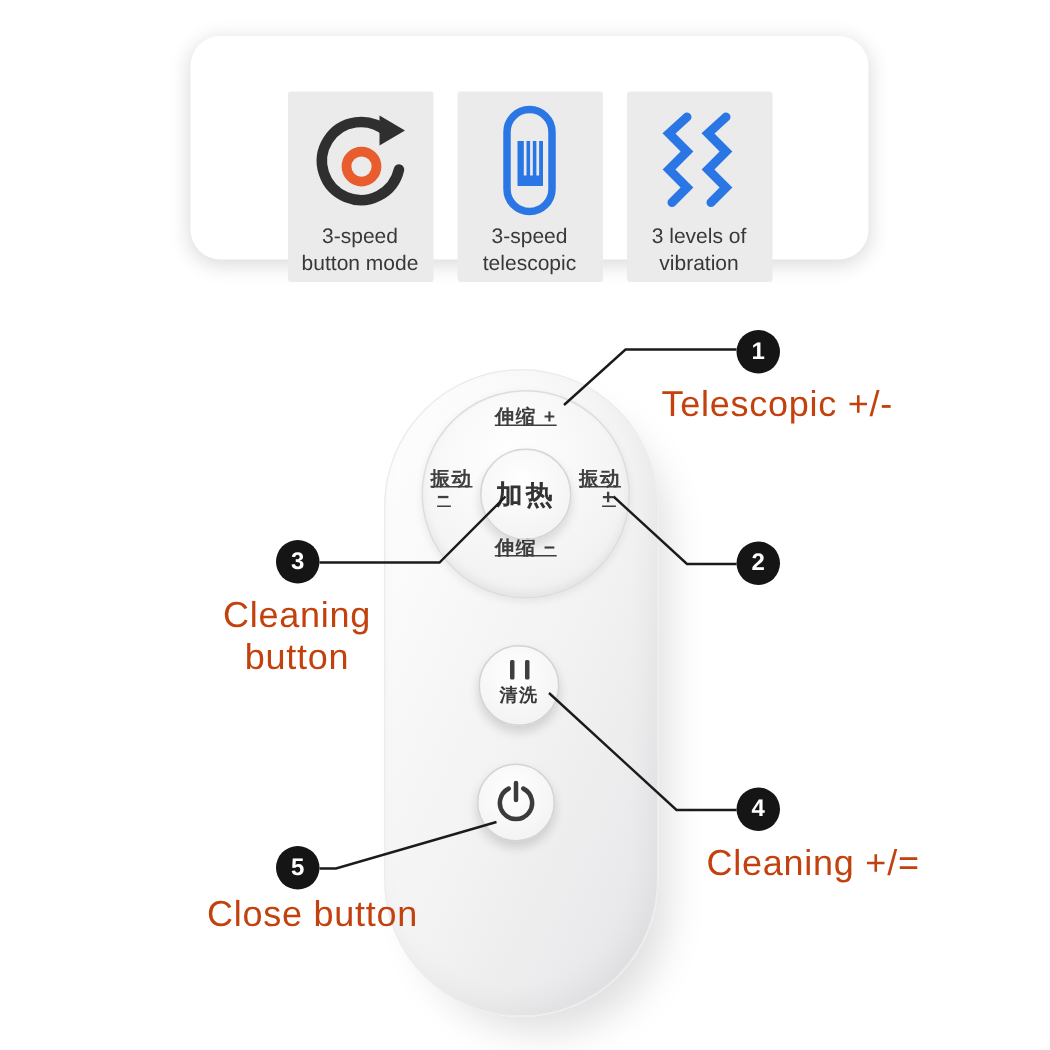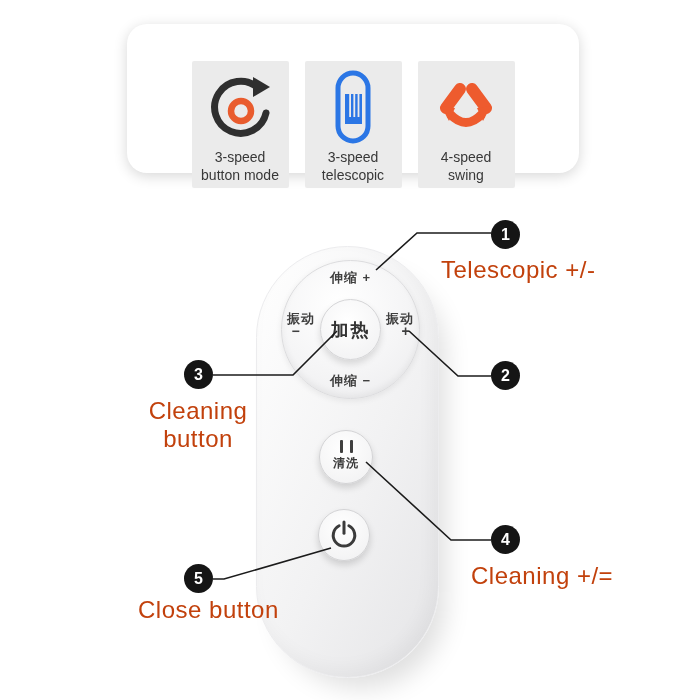--- a/index.html
+++ b/index.html
@@ -17,23 +17,23 @@
   .card .cap{font-size:14px;line-height:18px;color:#383838;text-align:center;margin-top:3px;}
 
   
   .remote{position:absolute;left:256px;top:246px;width:181px;height:430px;border-radius:92px;
           background:linear-gradient(115deg,#fdfdfd 8%,#f2f2f3 55%,#e6e6e8 95%);
           border:1px solid #ececee;
           box-shadow:14px 18px 26px -8px rgba(0,0,0,0.13), inset -6px -8px 18px rgba(0,0,0,0.04);}
   .dial{position:absolute;left:24px;top:13px;width:137px;height:137px;border-radius:50%;
         background:radial-gradient(circle at 42% 32%,#ffffff 0%,#f5f5f6 55%,#ebebed 100%);
         border:1px solid #dcdcde;box-shadow:0 2px 6px rgba(0,0,0,0.07), inset 0 -3px 6px rgba(0,0,0,0.05);}
-  .dial-label{position:absolute;font-size:13px;font-weight:600;color:#3f3f3f;letter-spacing:1px;}
+  .dial-label{position:absolute;font-size:13px;font-weight:600;color:#3f3f3f;letter-spacing:1px;text-decoration:underline;}
   .dial-top{top:8px;left:0;width:100%;text-align:center;}
-  .dial-bottom{bottom:8px;left:0;width:100%;text-align:center;}
+  .dial-bottom{bottom:24px;left:0;width:100%;text-align:center;}
   .dial-side{top:51px;width:36px;text-align:center;line-height:14px;}
   .dial-left{left:1px;}
   .dial-right{right:1px;}
   .dial-sign{display:block;font-size:14px;font-weight:700;line-height:10px;}
   .dial-left .dial-sign{transform:translateX(-5px);}
   .dial-right .dial-sign{transform:translateX(6px);}
   .heat-btn{position:absolute;left:38px;top:38px;width:59px;height:59px;border-radius:50%;
         background:radial-gradient(circle at 45% 35%,#ffffff 0%,#f3f3f4 80%);
         border:1px solid #d5d5d7;box-shadow:0 4px 7px rgba(0,0,0,0.13);
         display:flex;align-items:center;justify-content:center;
@@ -85,36 +85,33 @@
           <rect x="32.4" y="24" width="1.8" height="23" fill="#ebebeb"></rect>
           <rect x="36.6" y="24" width="1.8" height="23" fill="#ebebeb"></rect>
         </svg>
       </div>
       <div class="cap">
         <div>3-speed</div>
         <div>telescopic</div>
       </div>
     </div>
 
-
     <div class="card">
       <div class="icon-box">
-        <svg width="64" height="64" viewBox="0 0 64 64">
-          <line x1="12" y1="33" x2="26" y2="14" stroke="#ee5b2e" stroke-width="12" stroke-linecap="round"></line>
-          <line x1="38" y1="14" x2="52" y2="33" stroke="#ee5b2e" stroke-width="12" stroke-linecap="round"></line>
-          <path d="M16 39 Q32 56 48 39" fill="none" stroke="#ee5b2e" stroke-width="9"></path>
-          <polygon points="7,31 21,33 15,46" fill="#ee5b2e"></polygon>
-          <polygon points="57,31 43,33 49,46" fill="#ee5b2e"></polygon>
+        <svg width="60" height="66" viewBox="0 0 60 66">
+          <path d="M22 4 L10 15 L22 27 L10 39 L22 51 L12 61" fill="none" stroke="#2b76e5" stroke-width="6" stroke-linecap="round"></path>
+          <path d="M48 4 L36 15 L48 27 L36 39 L48 51 L38 61" fill="none" stroke="#2b76e5" stroke-width="6" stroke-linecap="round"></path>
         </svg>
       </div>
       <div class="cap">
-        <div>4-speed</div>
-        <div>swing</div>
+        <div>3 levels of</div>
+        <div>vibration</div>
       </div>
     </div>
+
   </div>
 
   <div class="remote">
     <div class="dial">
       <div class="dial-label dial-top">伸缩 +</div>
       <div class="dial-label dial-bottom">伸缩 −</div>
       <div class="dial-label dial-side dial-left">
         <span>振动</span>
         <span class="dial-sign">−</span>
       </div>

